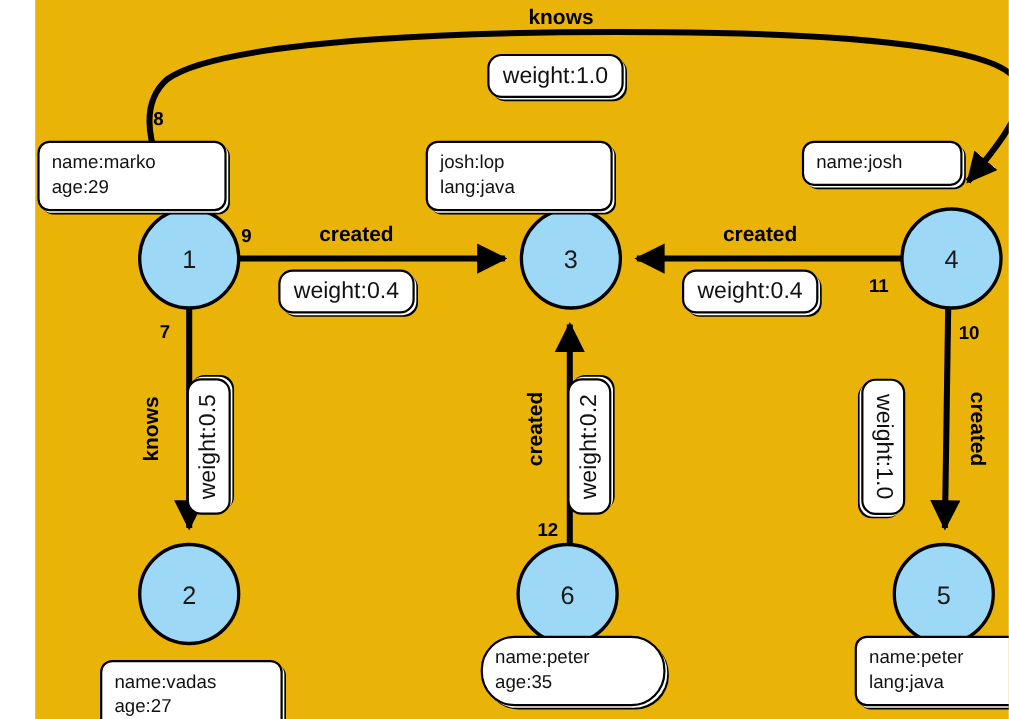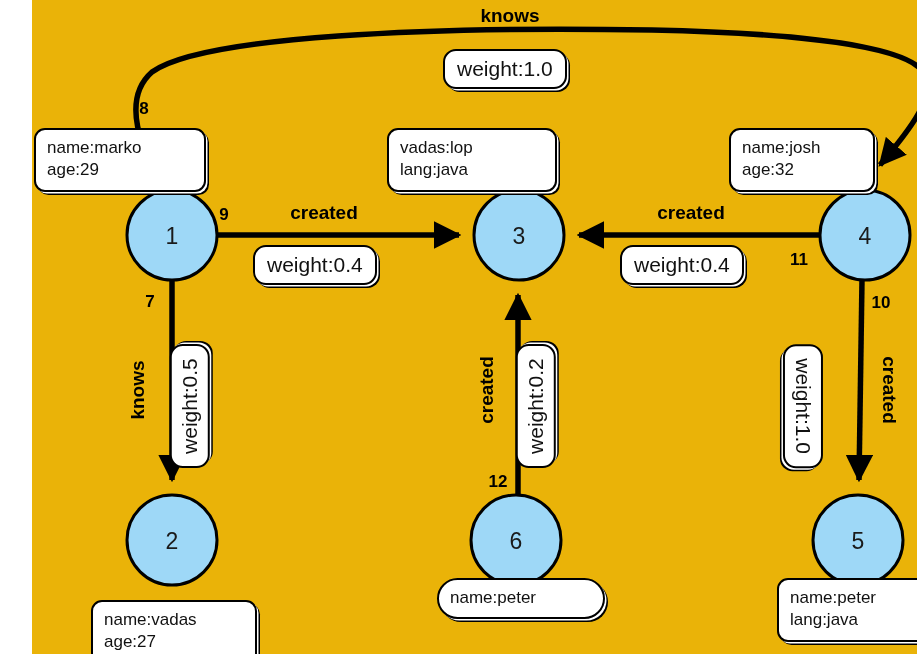--- a/index.html
+++ b/index.html
@@ -192,36 +192,36 @@
     <span class="prop-line">name:marko</span>
     <span class="prop-line">age:29</span>
   </div>
 
   <div class="prop-box" style="left:59px; top:600px; width:166px;">
     <span class="prop-line">name:vadas</span>
     <span class="prop-line">age:27</span>
   </div>
 
   <div class="prop-box" style="left:355px; top:128px; width:170px;">
-    <span class="prop-line">vadas:lop</span>
+    <span class="prop-line">josh:lop</span>
     <span class="prop-line">lang:java</span>
   </div>
 
   <div class="prop-box" style="left:697px; top:128px; width:146px;">
     <span class="prop-line">name:josh</span>
-    <span class="prop-line">age:32</span>
   </div>
 
   <div class="prop-box" style="left:745px; top:578px; width:172px;">
     <span class="prop-line">name:peter</span>
     <span class="prop-line">lang:java</span>
   </div>
 
   <div class="prop-box" style="left:405px; top:578px; width:168px;border-radius:31px;">
     <span class="prop-line">name:peter</span>
+    <span class="prop-line">age:35</span>
   </div>
 
   <div class="weight-box" style="left:411px; top:49px;">weight:1.0</div>
 
   <div class="weight-box" style="left:221px; top:245px;">weight:0.4</div>
 
   <div class="weight-box" style="left:588px; top:245px;">weight:0.4</div>
 
   <div class="weight-box vertical-up" style="left:96px; top:386px;">weight:0.5</div>
 

